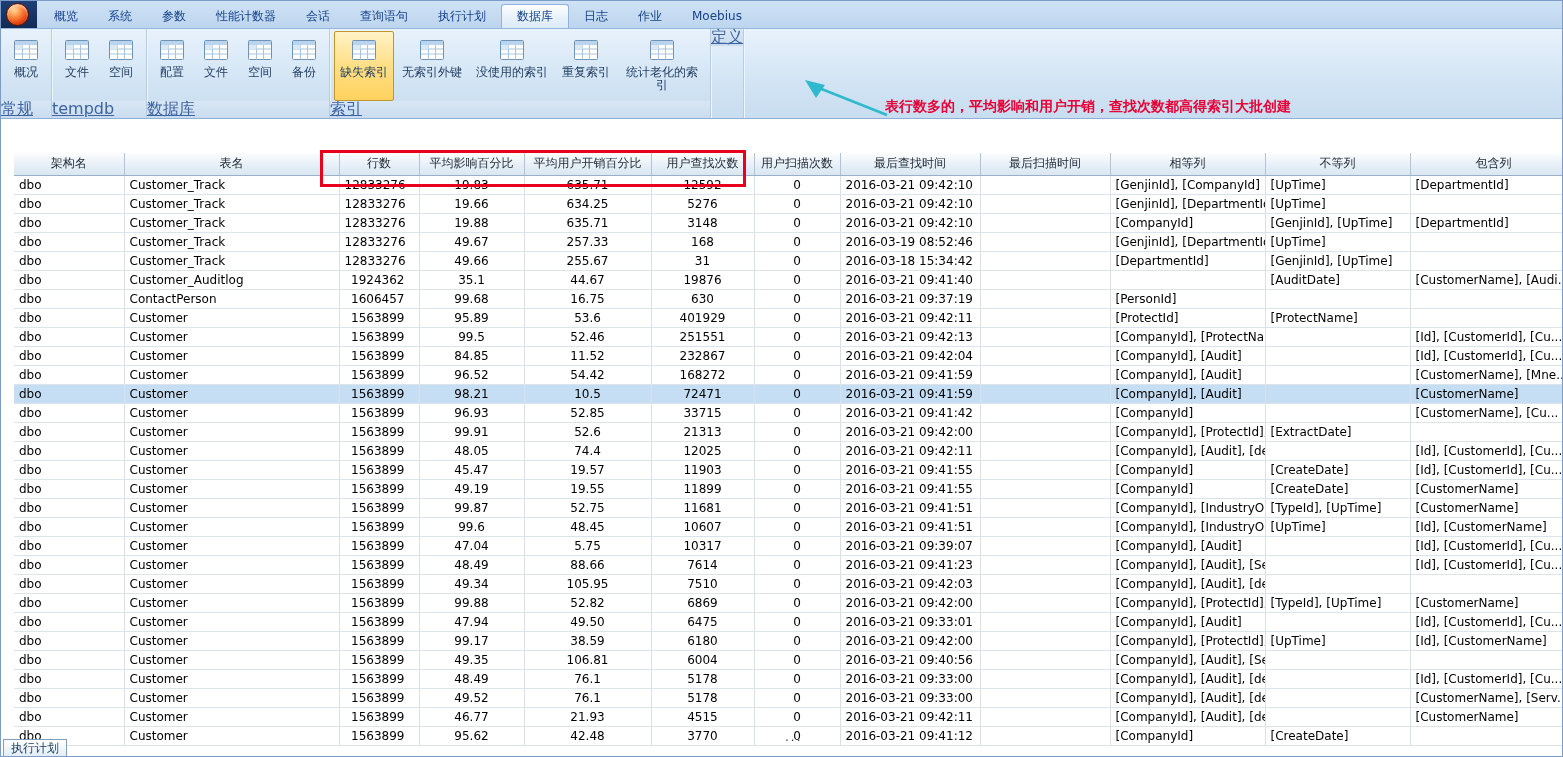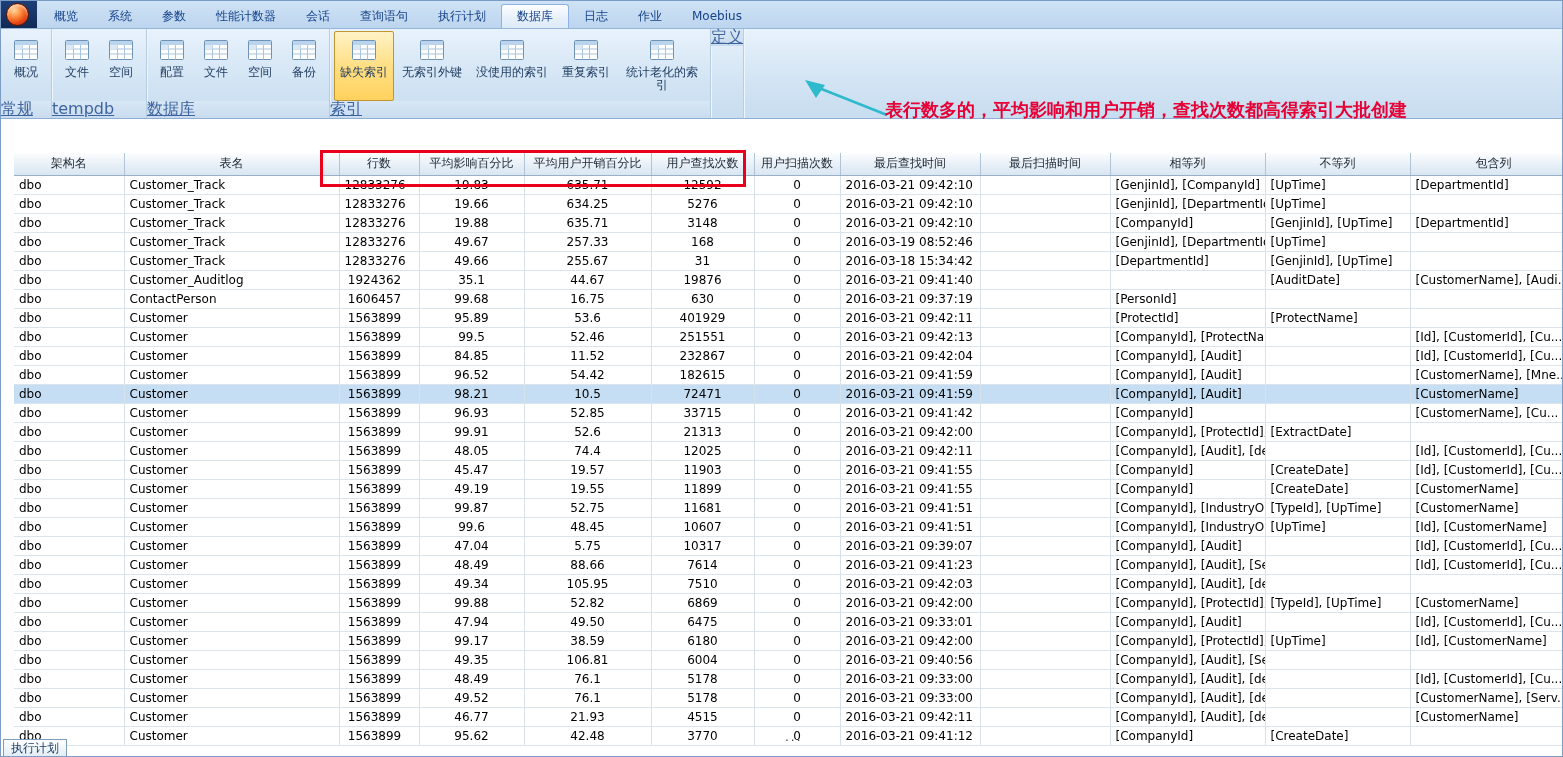--- a/index.html
+++ b/index.html
@@ -53,28 +53,28 @@
   .grid-wrap { position:absolute; top:152px; left:0; right:0; bottom:0; overflow:hidden; background:#fff; }
   table { border-collapse:collapse; table-layout:fixed; width:1563px;margin-left:13px; }
   th { height:22px; background:linear-gradient(#fcfdfe,#e7eff7 55%,#d9e6f2);
     border-right:1px solid #b0c4d8; border-bottom:1px solid #9ab0c6;
     font-weight:normal; color:#1c2834; font-size:12px; padding:0 2px;
     overflow:hidden; white-space:nowrap; }
   td { height:18px; line-height:18px; font-size:12px; color:#000; padding:0 5px;
     border-right:1px solid #d7e1ea; border-bottom:1px solid #dbe4ec;
     white-space:nowrap; overflow:hidden; }
   tr.sel td { background:#c5def4; }
-  .al { text-align:left; } .ar { text-align:center; } .ac { text-align:center; }
+  .al { text-align:left; } .ar { text-align:right; } .ac { text-align:center; }
   td.ar { padding-right:14px; }
 
   
   .hl-box { position:absolute; left:319px; top:149px; width:426px; height:37px;
     border:3px solid #e8001c; pointer-events:none; }
   .arrow { position:absolute; left:794px; top:74px; width:100px; height:44px; pointer-events:none; }
-  .annotation { position:absolute; left:884px; top:97px; font-size:18px; font-weight:bold;
+  .annotation { position:absolute; left:884px; top:97px; font-size:14px; font-weight:bold;
     color:#e60036; white-space:nowrap; }
   .ellipsis { position:absolute; left:784px; top:729px; color:#444; letter-spacing:2px; }
   .status-tab { position:absolute; left:2px; top:738px; height:18px; padding:0 7px;
     line-height:16px; background:linear-gradient(#ffffff,#e2edf7);
     border:1px solid #7f9db9; color:#1a3a5c; }
 </style>
 </head>
 <body>
 
 <div id="app">
@@ -404,21 +404,21 @@
             <td class="al">[CompanyId], [Audit]</td>
             <td class="al"></td>
             <td class="al">[Id], [CustomerId], [Cu...</td>
           </tr>
           <tr class="">
             <td class="al">dbo</td>
             <td class="al">Customer</td>
             <td class="ar">1563899</td>
             <td class="ac">96.52</td>
             <td class="ac">54.42</td>
-            <td class="ac">182615</td>
+            <td class="ac">168272</td>
             <td class="ac">0</td>
             <td class="al">2016-03-21 09:41:59</td>
             <td class="al"></td>
             <td class="al">[CompanyId], [Audit]</td>
             <td class="al"></td>
             <td class="al">[CustomerName], [Mne...</td>
           </tr>
           <tr class="sel">
             <td class="al">dbo</td>
             <td class="al">Customer</td>

